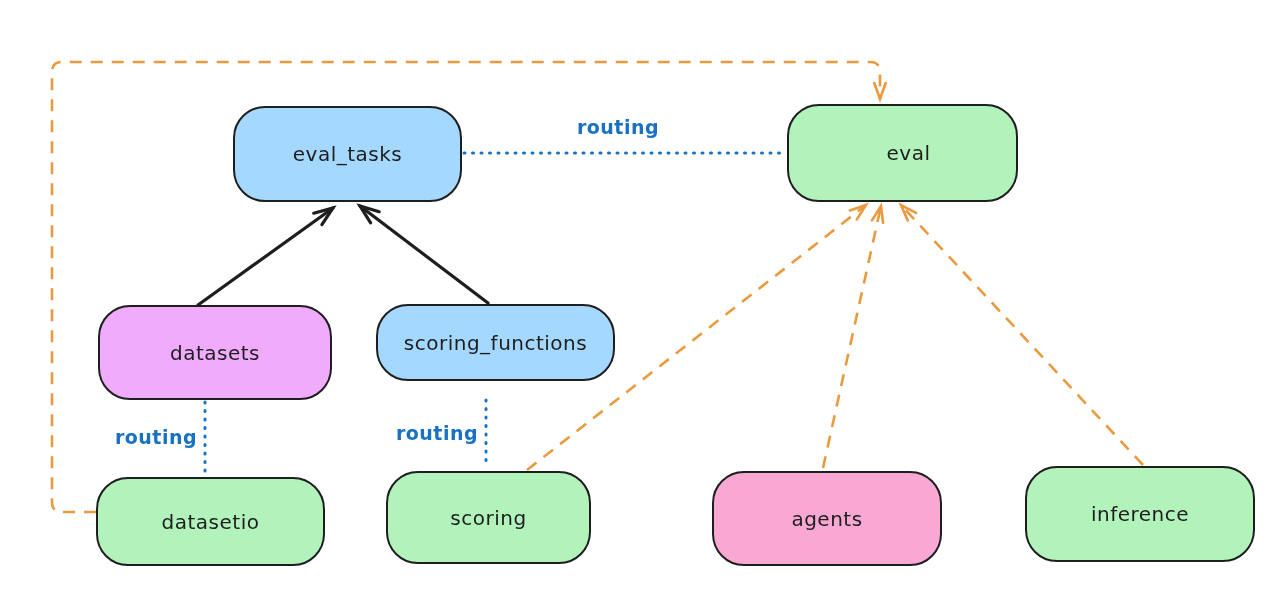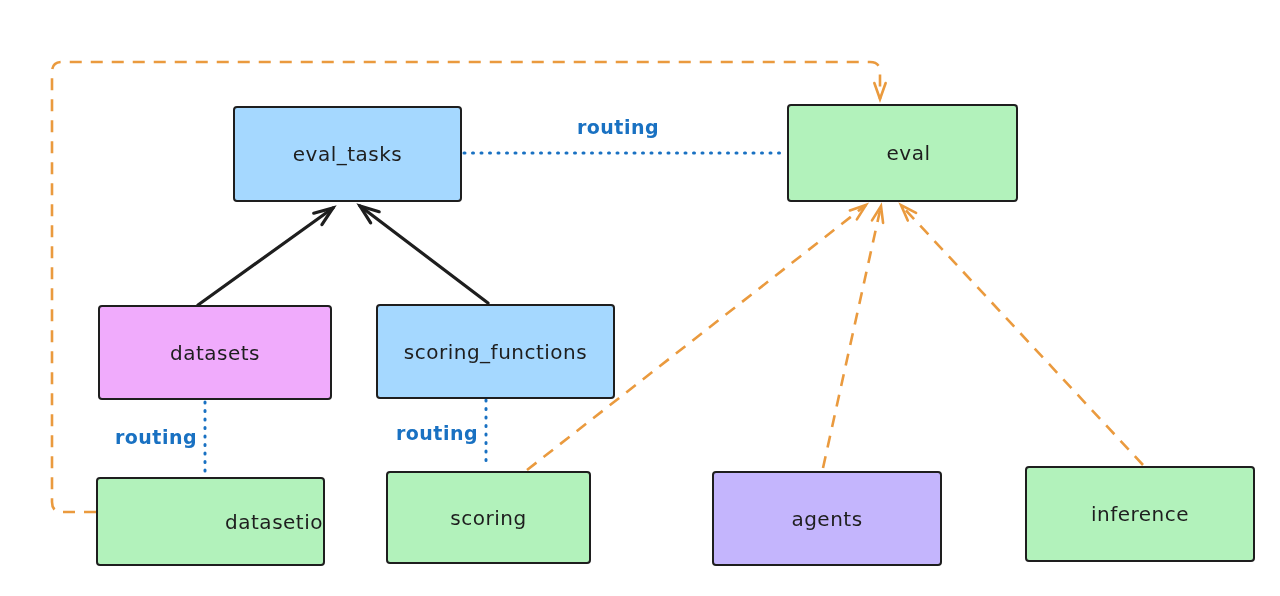--- a/index.html
+++ b/index.html
@@ -11,21 +11,21 @@
     position:relative;
     width:1280px;height:596px;
     background:#ffffff;
     overflow:hidden;
   }
   #edges-layer{position:absolute;left:0;top:0;width:1280px;height:596px;}
   .node{
     position:absolute;
     box-sizing:border-box;
     border:2.5px solid #1e1e1e;
-    border-radius:4px;
+    border-radius:32px;
     display:flex;align-items:center;justify-content:center;
     color:#1e1e1e;
     font-size:20px;
     letter-spacing:0.5px;
   }
   .node-label{white-space:nowrap;}
   .edge-label{
     position:absolute;
     transform:translate(-50%,-50%);
     font-size:19px;
@@ -58,30 +58,30 @@
   <div id="nodes-layer">
       <div class="node" style="left: 233px; top: 106px; width: 229px; height: 96px; background: rgb(165, 216, 255);">
         <span class="node-label">eval_tasks</span>
       </div>
       <div class="node" style="left: 787px; top: 104px; width: 231px; height: 98px; background: rgb(178, 242, 187); padding-left: 12px;">
         <span class="node-label">eval</span>
       </div>
       <div class="node" style="left: 98px; top: 305px; width: 234px; height: 95px; background: #f0abfc;">
         <span class="node-label">datasets</span>
       </div>
-      <div class="node" style="left: 376px; top: 304px; width: 239px; height: 95px; background: rgb(165, 216, 255);">
+      <div class="node" style="left: 376px; top: 304px; width: 239px; height: 77px; background: rgb(165, 216, 255);">
         <span class="node-label">scoring_functions</span>
       </div>
-      <div class="node" style="left: 96px; top: 477px; width: 229px; height: 89px; background: rgb(178, 242, 187); justify-content: flex-end;">
+      <div class="node" style="left: 96px; top: 477px; width: 229px; height: 89px; background: rgb(178, 242, 187);">
         <span class="node-label">datasetio</span>
       </div>
       <div class="node" style="left: 386px; top: 471px; width: 205px; height: 93px; background: rgb(178, 242, 187);">
         <span class="node-label">scoring</span>
       </div>
-      <div class="node" style="left: 712px; top: 471px; width: 230px; height: 95px; background: #c4b5fd;">
+      <div class="node" style="left: 712px; top: 471px; width: 230px; height: 95px; background: #f9a8d4;">
         <span class="node-label">agents</span>
       </div>
       <div class="node" style="left: 1025px; top: 466px; width: 230px; height: 96px; background: rgb(178, 242, 187); text-align: center;">
         <span class="node-label">inference</span>
       </div>
       <div class="edge-label" style="left: 618px; top: 127px; color: rgb(25, 113, 194);">routing</div>
       <div class="edge-label" style="left: 156px; top: 437px; color: rgb(25, 113, 194);">routing</div>
       <div class="edge-label" style="left: 437px; top: 433px; color: rgb(25, 113, 194);">routing</div>
     </div>
 </div>

